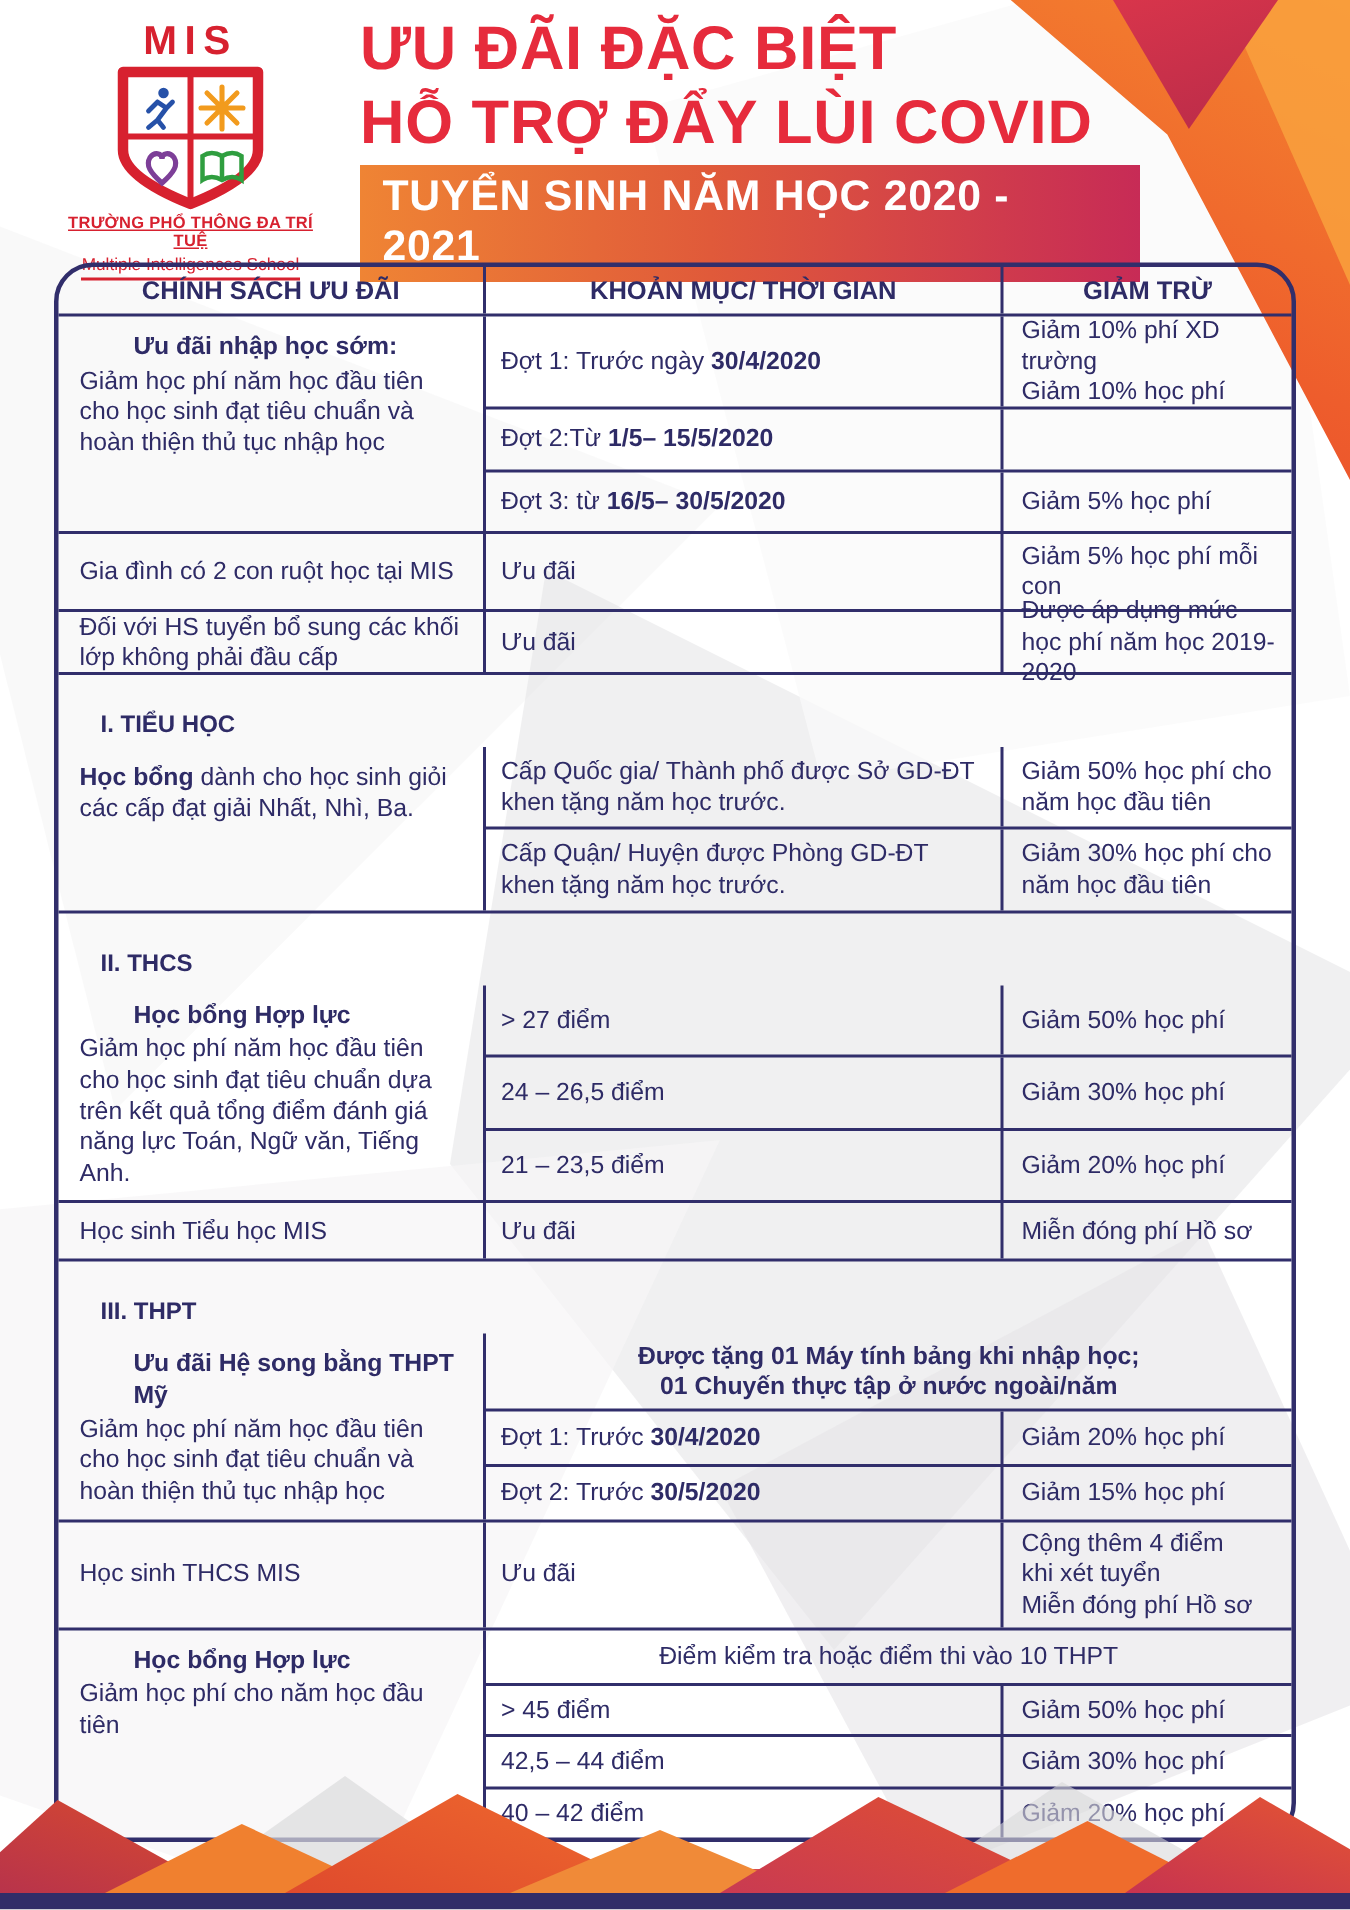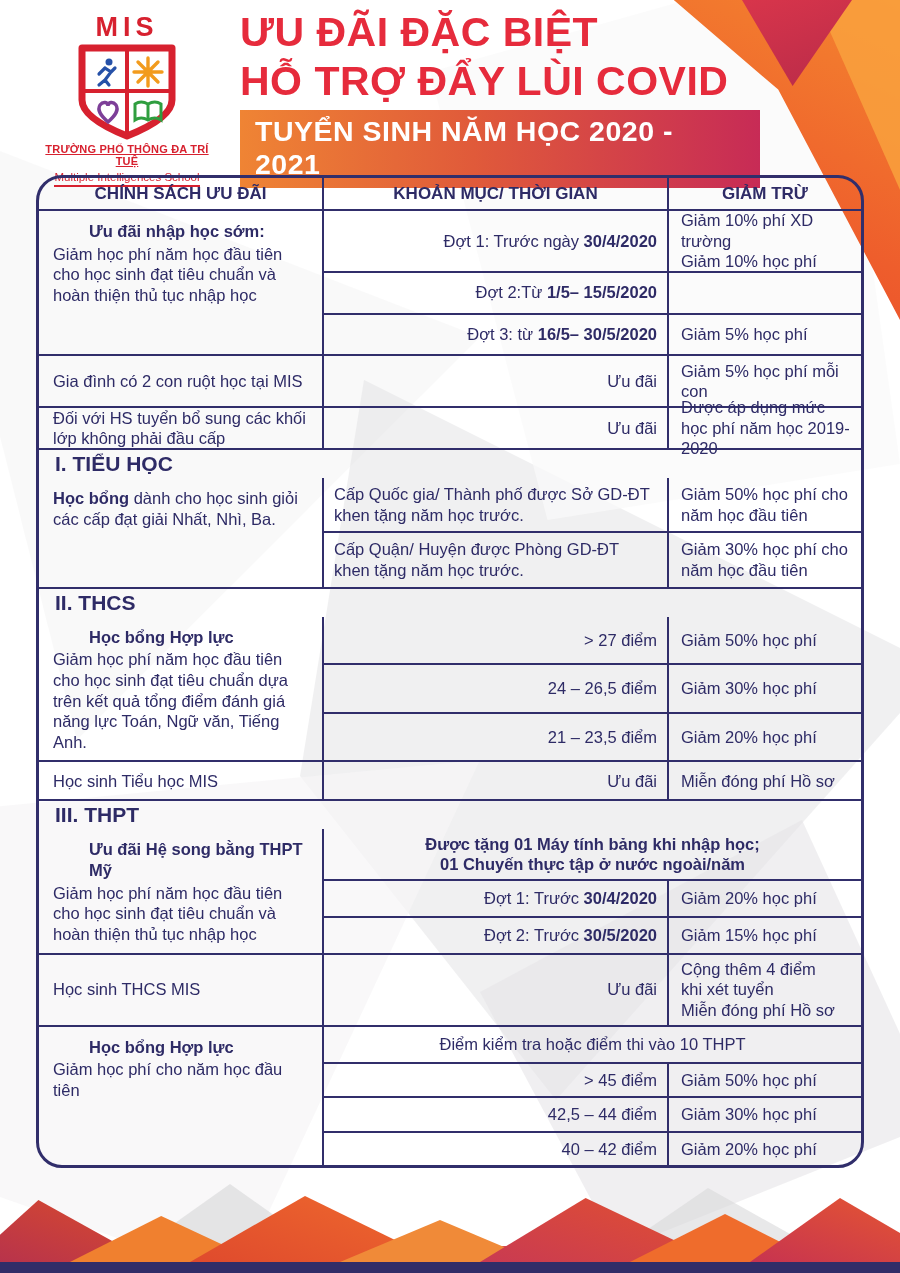--- a/index.html
+++ b/index.html
@@ -51,25 +51,25 @@
   }
   
   .tbl {
     position:absolute; left:36px; top:175px; width:828px;
     border:3px solid #312e6b; border-radius:26px;
     font-size:16.5px; line-height:1.25;
   }
   .row { display:flex; border-bottom:2px solid #312e6b; }
   .row:last-child { border-bottom:none; }
   .c1 { width:285px; border-right:2px solid #312e6b; padding:8px 10px 8px 14px; display:flex; flex-direction:column; justify-content:center; }
-  .c2 { width:345px; border-right:2px solid #312e6b; padding:6px 10px; display:flex; align-items:center; justify-content:flex-end; text-align:center; }
+  .c2 { width:345px; border-right:2px solid #312e6b; padding:6px 10px; display:flex; align-items:center; justify-content:flex-start; text-align:center; }
   .c3 { flex:1; padding:6px 8px 6px 12px; display:flex; align-items:center; }
   .thead { height:33px; font-weight:bold; font-size:17px; }
   .thead .c1,.thead .c2,.thead .c3 { justify-content:center; align-items:center; text-align:center; padding:12px; }
-  .band { height:28px; font-weight:bold; font-size:21px; display:flex; align-items:center; padding-left:16px; }
+  .band { height:28px; font-weight:bold; font-size:16px; display:flex; align-items:center; padding-left:28px;margin-top:20px; }
   .grp .c1 { justify-content:flex-start; padding-top:10px; }
   .rr { flex:1; display:flex; flex-direction:column; }
   .sub { display:flex; border-bottom:2px solid #312e6b; flex:1; }
   .sub:last-child { border-bottom:none; }
   .sub .c2 { width:345px; }
   .span-cell { border-bottom:2px solid #312e6b; display:flex; align-items:center; justify-content:center; text-align:center; padding:4px 8px; }
   .b { font-weight:bold; }
   .blk { display:block; margin-bottom:2px;margin-left:36px; }
   .pre { white-space:pre-line; }
   .left { justify-content:flex-start; text-align:left; }

